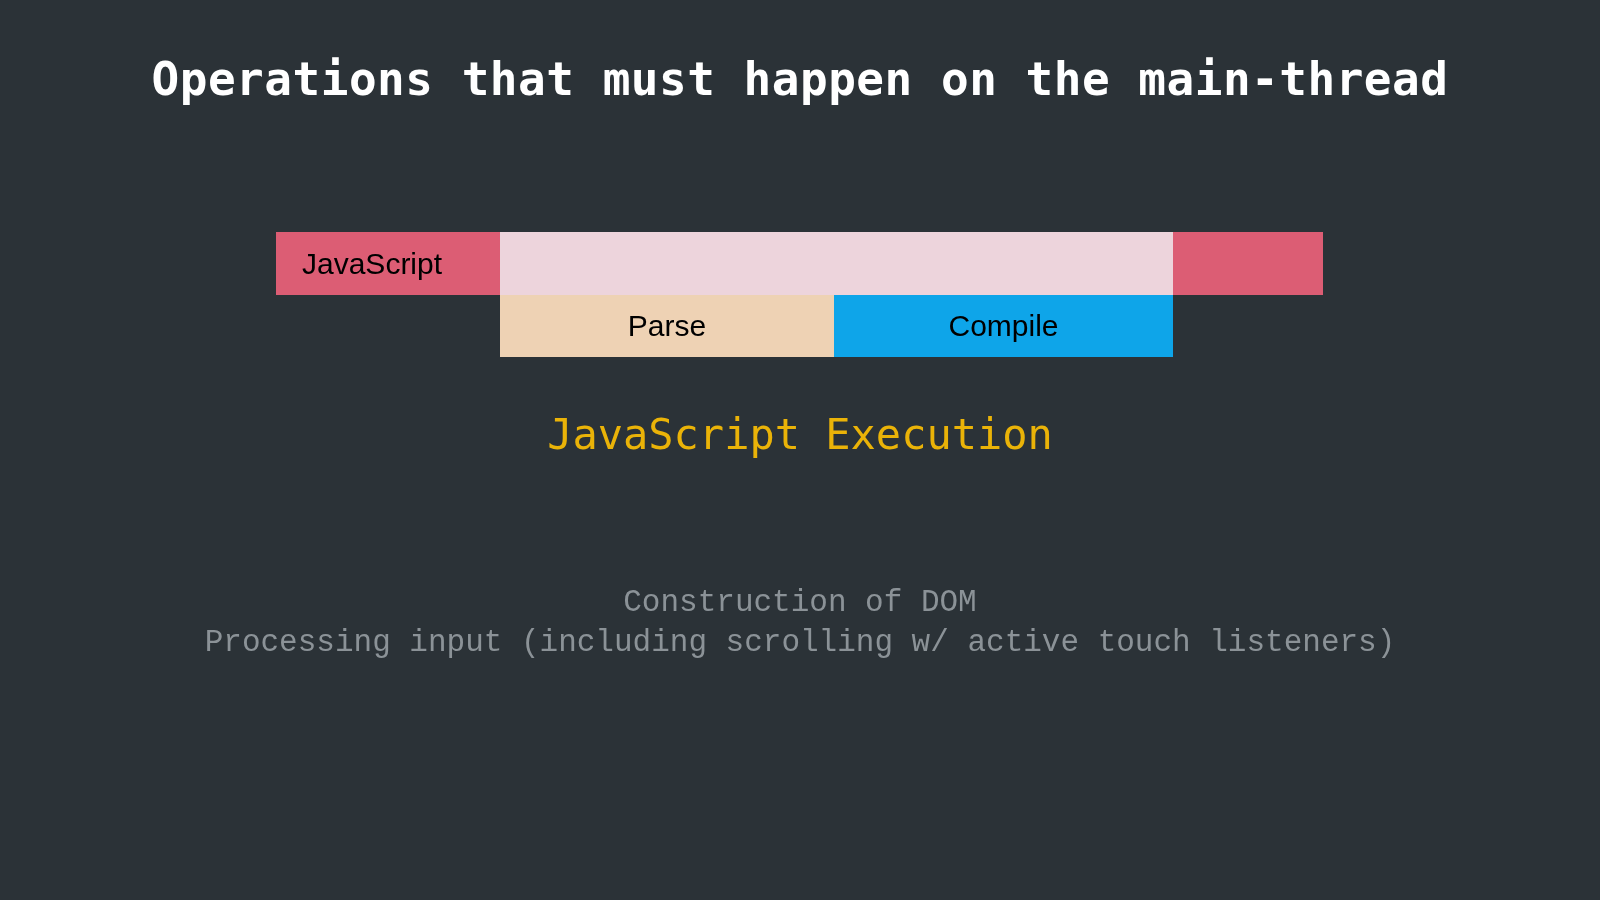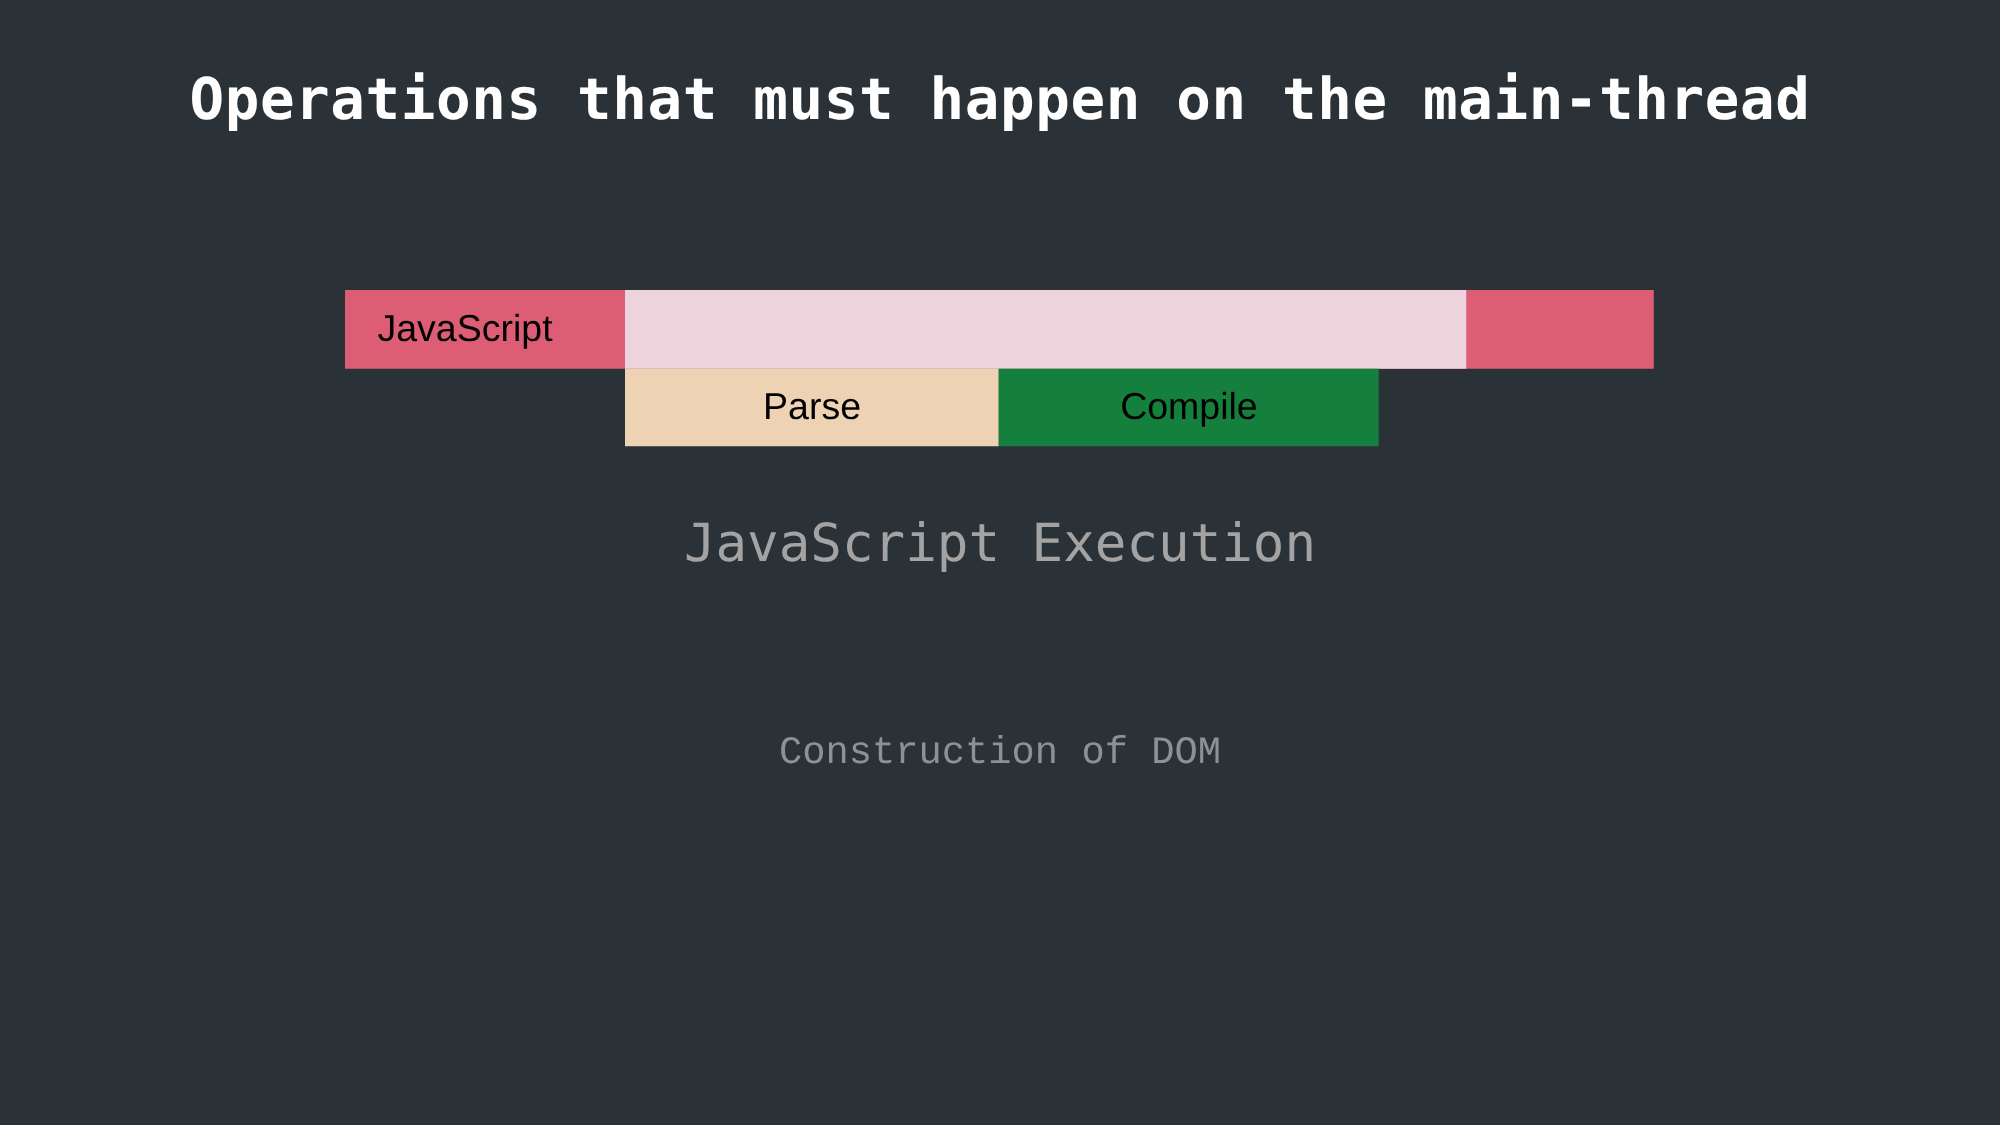--- a/index.html
+++ b/index.html
@@ -71,51 +71,51 @@
     font-size: 30px;
     color: #000000;
     white-space: nowrap;
   }
 
   
   #row-phases {
     position: absolute;
     left: 224px;
     top: 63px;
-    width: 603px;
+    width: 673px;
     height: 62px;
     display: flex;
   }
   .phase {
     height: 62px;
     line-height: 62px;
     text-align: center;
     font-size: 30px;
     color: #000000;
     white-space: nowrap;
   }
   #phase-parse {
     width: 334px;
     background: #eed2b4;
   }
   #phase-compile {
     width: 339px;
-    background: #15803d;
+    background: #0ea5e9;
   }
 
   
   #execution-caption {
     position: absolute;
     left: 0;
     top: 410px;
     width: 1600px;
     text-align: center;
     font-family: "DejaVu Sans Mono", "Liberation Mono", monospace;
     font-size: 42px;
-    color: #a3a3a3;
+    color: #eab308;
     white-space: nowrap;
   }
 
   
   #notes {
     position: absolute;
     left: 0;
     top: 583px;
     width: 1600px;
     text-align: center;
@@ -147,15 +147,16 @@
       <div id="phase-parse" class="phase">Parse</div>
       <div id="phase-compile" class="phase">Compile</div>
     </div>
 
   </div>
 
   <div id="execution-caption">JavaScript Execution</div>
 
   <div id="notes">
     <span class="note-line">Construction of DOM</span>
+    <span class="note-line">Processing input (including scrolling w/ active touch listeners)</span>
   </div>
 
 </div>
 
 </body></html>

